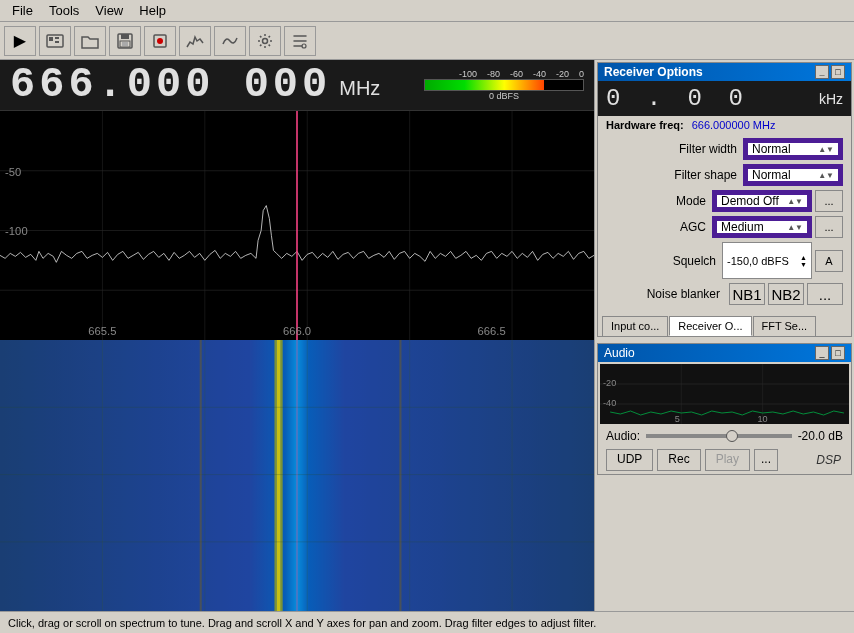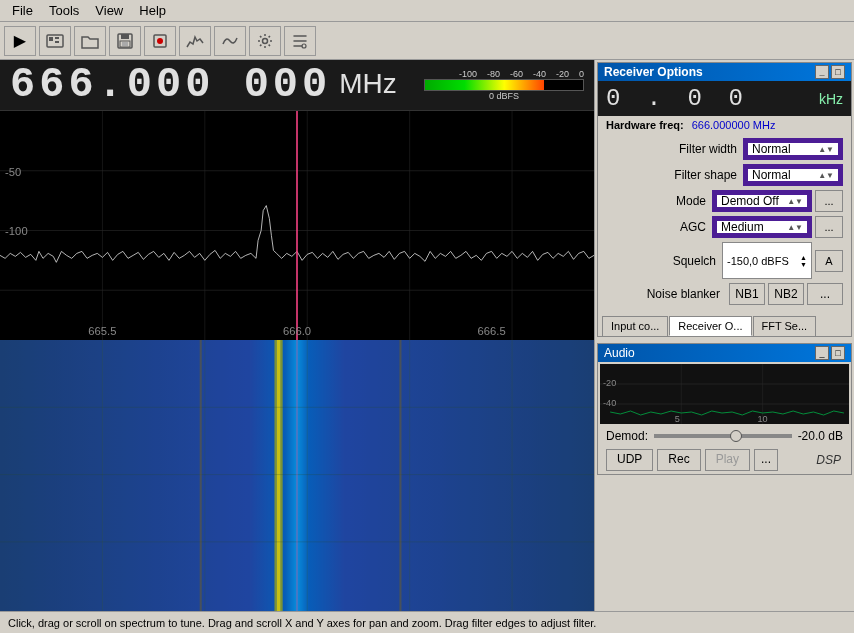--- a/index.html
+++ b/index.html
@@ -75,21 +75,21 @@
     }
     .freq-number {
       color: #e0e0e0;
       font-size: 42px;
       font-weight: bold;
       letter-spacing: 4px;
       font-family: 'Courier New', monospace;
     }
     .freq-unit {
       color: #e0e0e0;
-      font-size: 28px;
+      font-size: 20px;
       margin-left: 8px;
       align-self: flex-end;
       margin-bottom: 6px;
     }
     .signal-meter {
       margin-left: auto;
       display: flex;
       flex-direction: column;
       align-items: flex-end;
     }
@@ -186,21 +186,21 @@
       padding: 4px 8px;
       justify-content: space-between;
     }
     .freq-input-display {
       color: #e0e0e0;
       font-size: 24px;
       font-family: 'Courier New', monospace;
       letter-spacing: 6px;
     }
     .freq-input-unit {
-      color: #86efac;
+      color: #e5e5e5;
       font-size: 14px;
       margin-left: 12px;
     }
 
     
     .hw-freq-row {
       display: flex;
       align-items: center;
       padding: 3px 8px;
       font-size: 11px;
@@ -281,21 +281,21 @@
     .nb-btn {
       width: 36px;
       height: 22px;
       background: #d4d0c8;
       border: 1px solid #888;
       margin-left: 3px;
       cursor: pointer;
       display: flex;
       align-items: center;
       justify-content: center;
-      font-size: 12px;
+      font-size: 15px;
     }
 
     
     .tab-row {
       display: flex;
       padding: 3px 4px 0;
       gap: 1px;
     }
     .tab-btn {
       padding: 3px 8px;
@@ -676,21 +676,21 @@
           <text x="3" y="22" fill="#888" font-size="9">-20</text>
           <text x="3" y="42" fill="#888" font-size="9">-40</text>
           <text x="76" y="58" fill="#888" font-size="9" text-anchor="middle">5</text>
           <text x="160" y="58" fill="#888" font-size="9" text-anchor="middle">10</text>
 
           <polyline stroke="#00aa44" stroke-width="0.8" fill="none" points="10,48 20,50 30,47 40,51 50,48 60,50 70,47 80,49 90,48 100,51 110,47 120,49 130,48 140,51 150,47 160,49 170,48 180,50 190,47 200,50 210,48 220,51 230,47 240,49"></polyline>
         </svg>
       </div>
 
       <div class="gain-row">
-        <span class="gain-label">Demod:</span>
+        <span class="gain-label">Audio:</span>
         <div class="gain-slider">
           <div class="gain-thumb"></div>
         </div>
         <span class="gain-value">-20.0 dB</span>
       </div>
 
       <div class="audio-btns">
         <div class="audio-btn">UDP</div>
         <div class="audio-btn">Rec</div>
         <div class="audio-btn disabled">Play</div>

